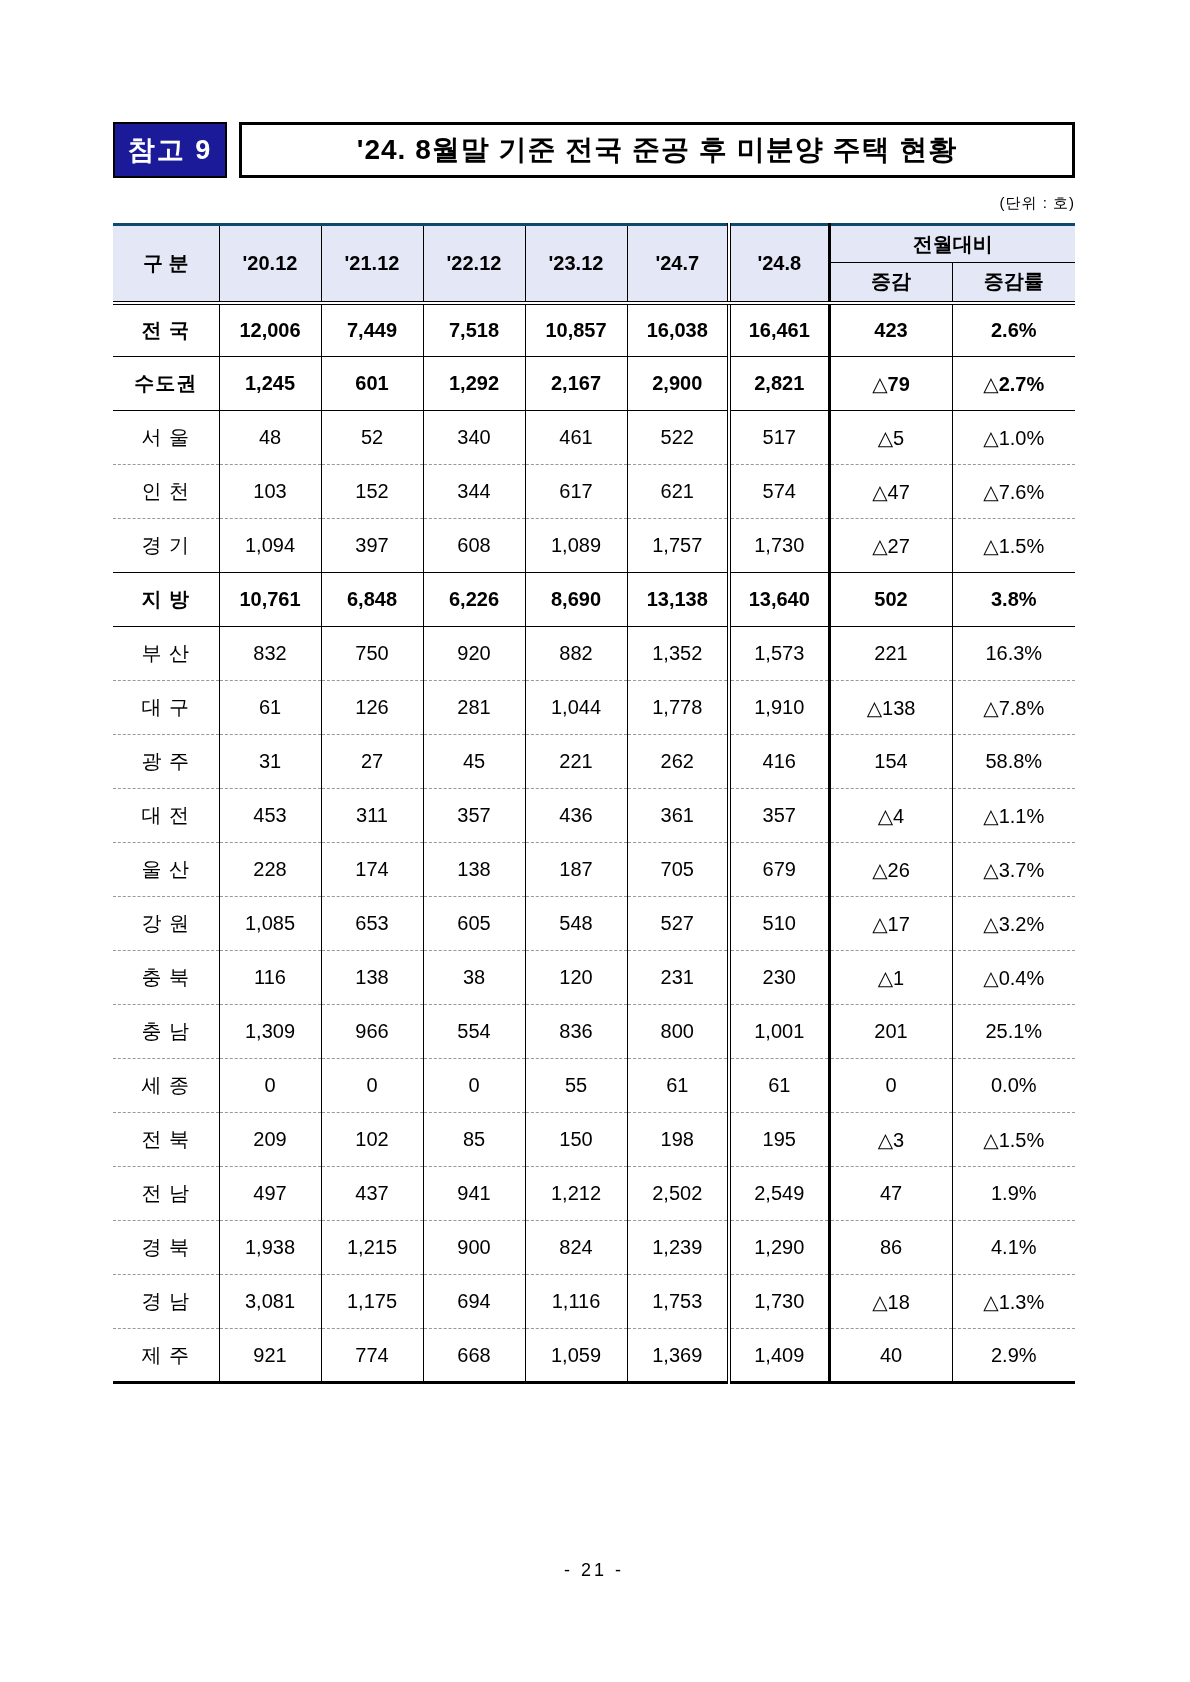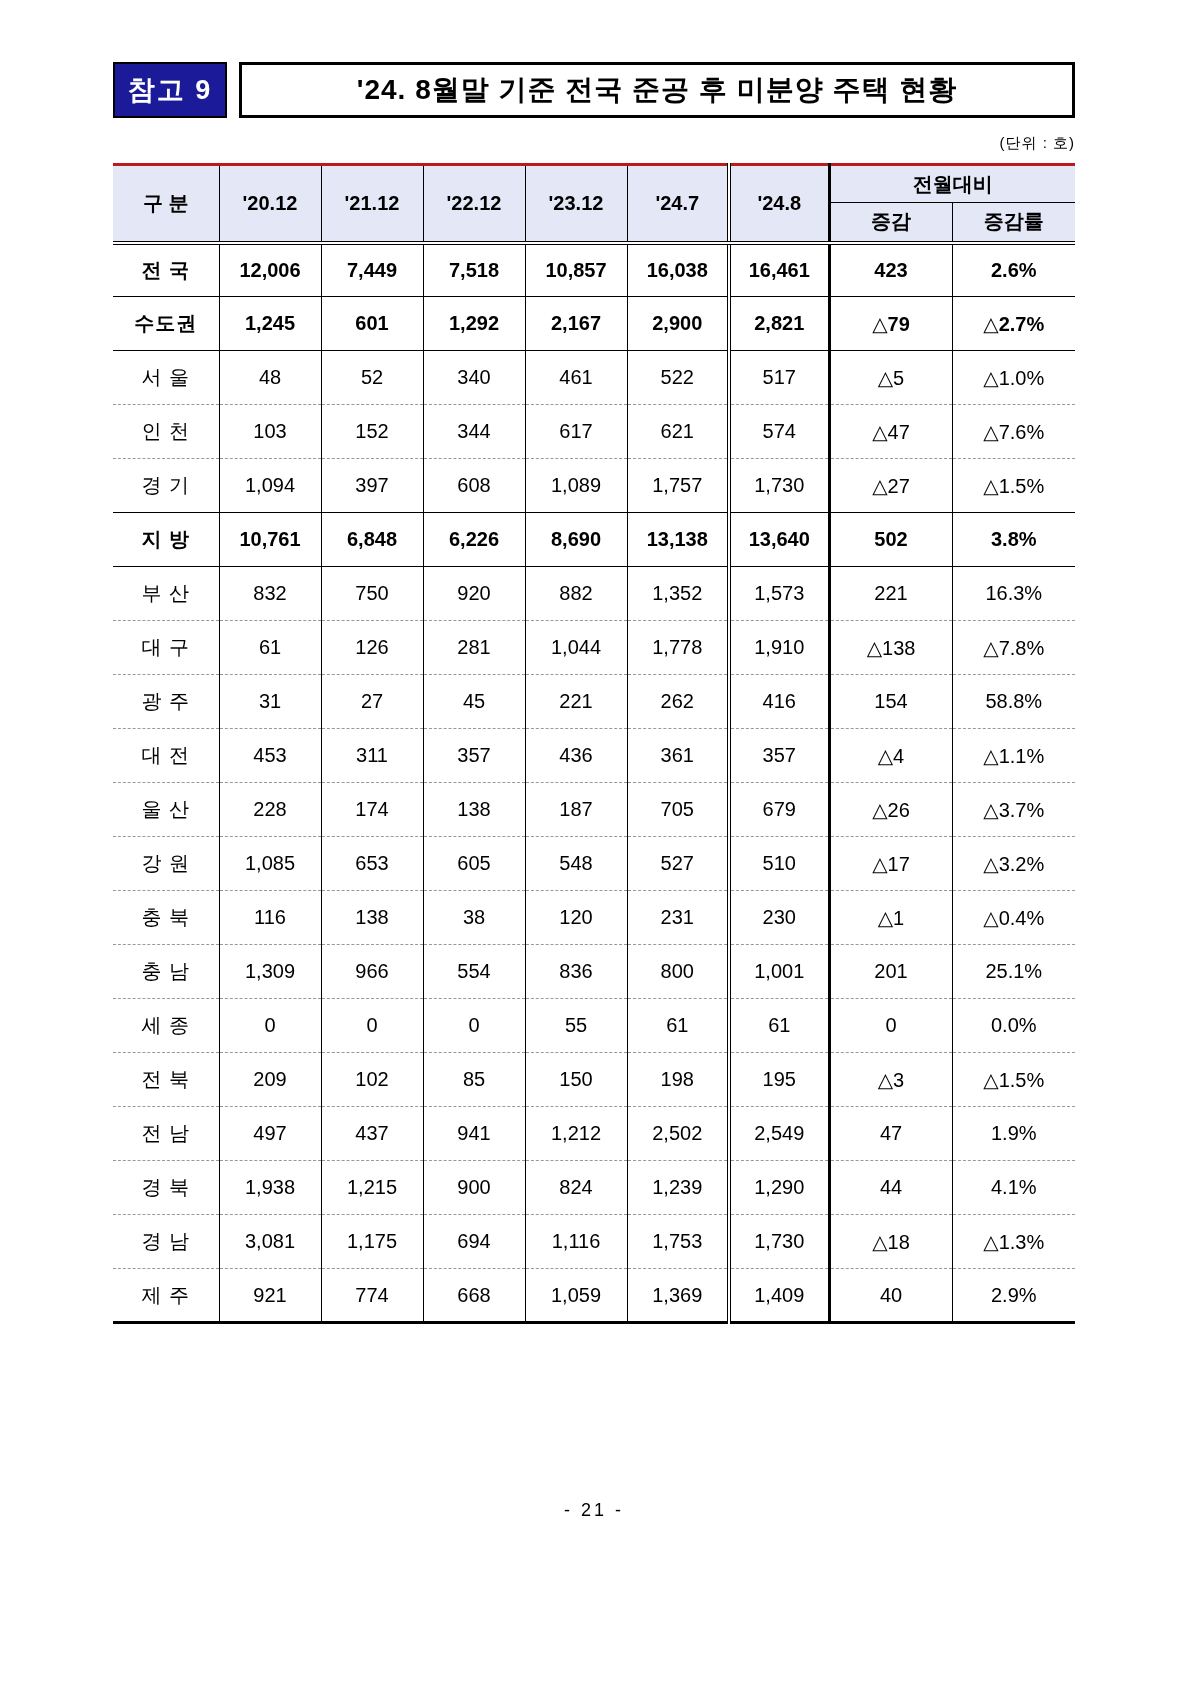--- a/index.html
+++ b/index.html
@@ -1,32 +1,32 @@
 <!DOCTYPE html>
 <html><head>
 <meta charset="utf-8">
 <style>
   * { margin:0; padding:0; box-sizing:border-box; }
   html,body { background:#ffffff; }
   body { font-family:"Liberation Sans","DejaVu Sans",sans-serif; color:#000; }
   .doc { width:1190px; height:1682px; background:#fff; position:relative; overflow:hidden; }
-  .content { width:962px; margin-left:113px; padding-top:62px; }
+  .content { width:962px; margin-left:113px; padding-top:106px;margin-top:16px; }
 
   
   .title-row { display:flex; gap:12px; height:56px; align-items:stretch; }
   .badge { width:114px; background:#1B1B99; color:#fff; border:2px solid #000;
            display:flex; align-items:center; justify-content:center;
            font-size:27px; font-weight:bold; letter-spacing:2px; }
   .title-box { flex:1; border:3px solid #000; display:flex; align-items:center; justify-content:center;
            font-size:28px; font-weight:bold; letter-spacing:1px; }
   .unit-note { text-align:right; font-size:15px; margin-top:16px; margin-bottom:10px; letter-spacing:1px; }
 
   
   table { width:962px; border-collapse:collapse; table-layout:fixed;
-          border-top:3px solid #b91c1c; border-bottom:3px solid #000; }
+          border-top:3px solid #0c4a6e; border-bottom:3px solid #000; }
   col.c-label { width:106px; }
   col.c-year  { width:102px; }
   col.c-248   { width:100px; }
   col.c-mom   { width:123px; }
   th, td { border-left:1px solid #000; text-align:center; vertical-align:middle;
            font-size:20px; overflow:hidden; }
   tr > *:first-child { border-left:none; }
   thead th { background:#E4E7F5; font-weight:bold; border-bottom:4px double #000; }
   thead th[rowspan] { height:78px; }
   thead th.mom-group { border-bottom:1px solid #000; height:38px; }
@@ -273,21 +273,21 @@
             <td>1.9%</td>
           </tr>
           <tr class="div-dashed">
             <td class="row-label">경 북</td>
             <td>1,938</td>
             <td>1,215</td>
             <td>900</td>
             <td>824</td>
             <td>1,239</td>
             <td>1,290</td>
-            <td>44</td>
+            <td>86</td>
             <td>4.1%</td>
           </tr>
           <tr class="div-dashed">
             <td class="row-label">경 남</td>
             <td>3,081</td>
             <td>1,175</td>
             <td>694</td>
             <td>1,116</td>
             <td>1,753</td>
             <td>1,730</td>

